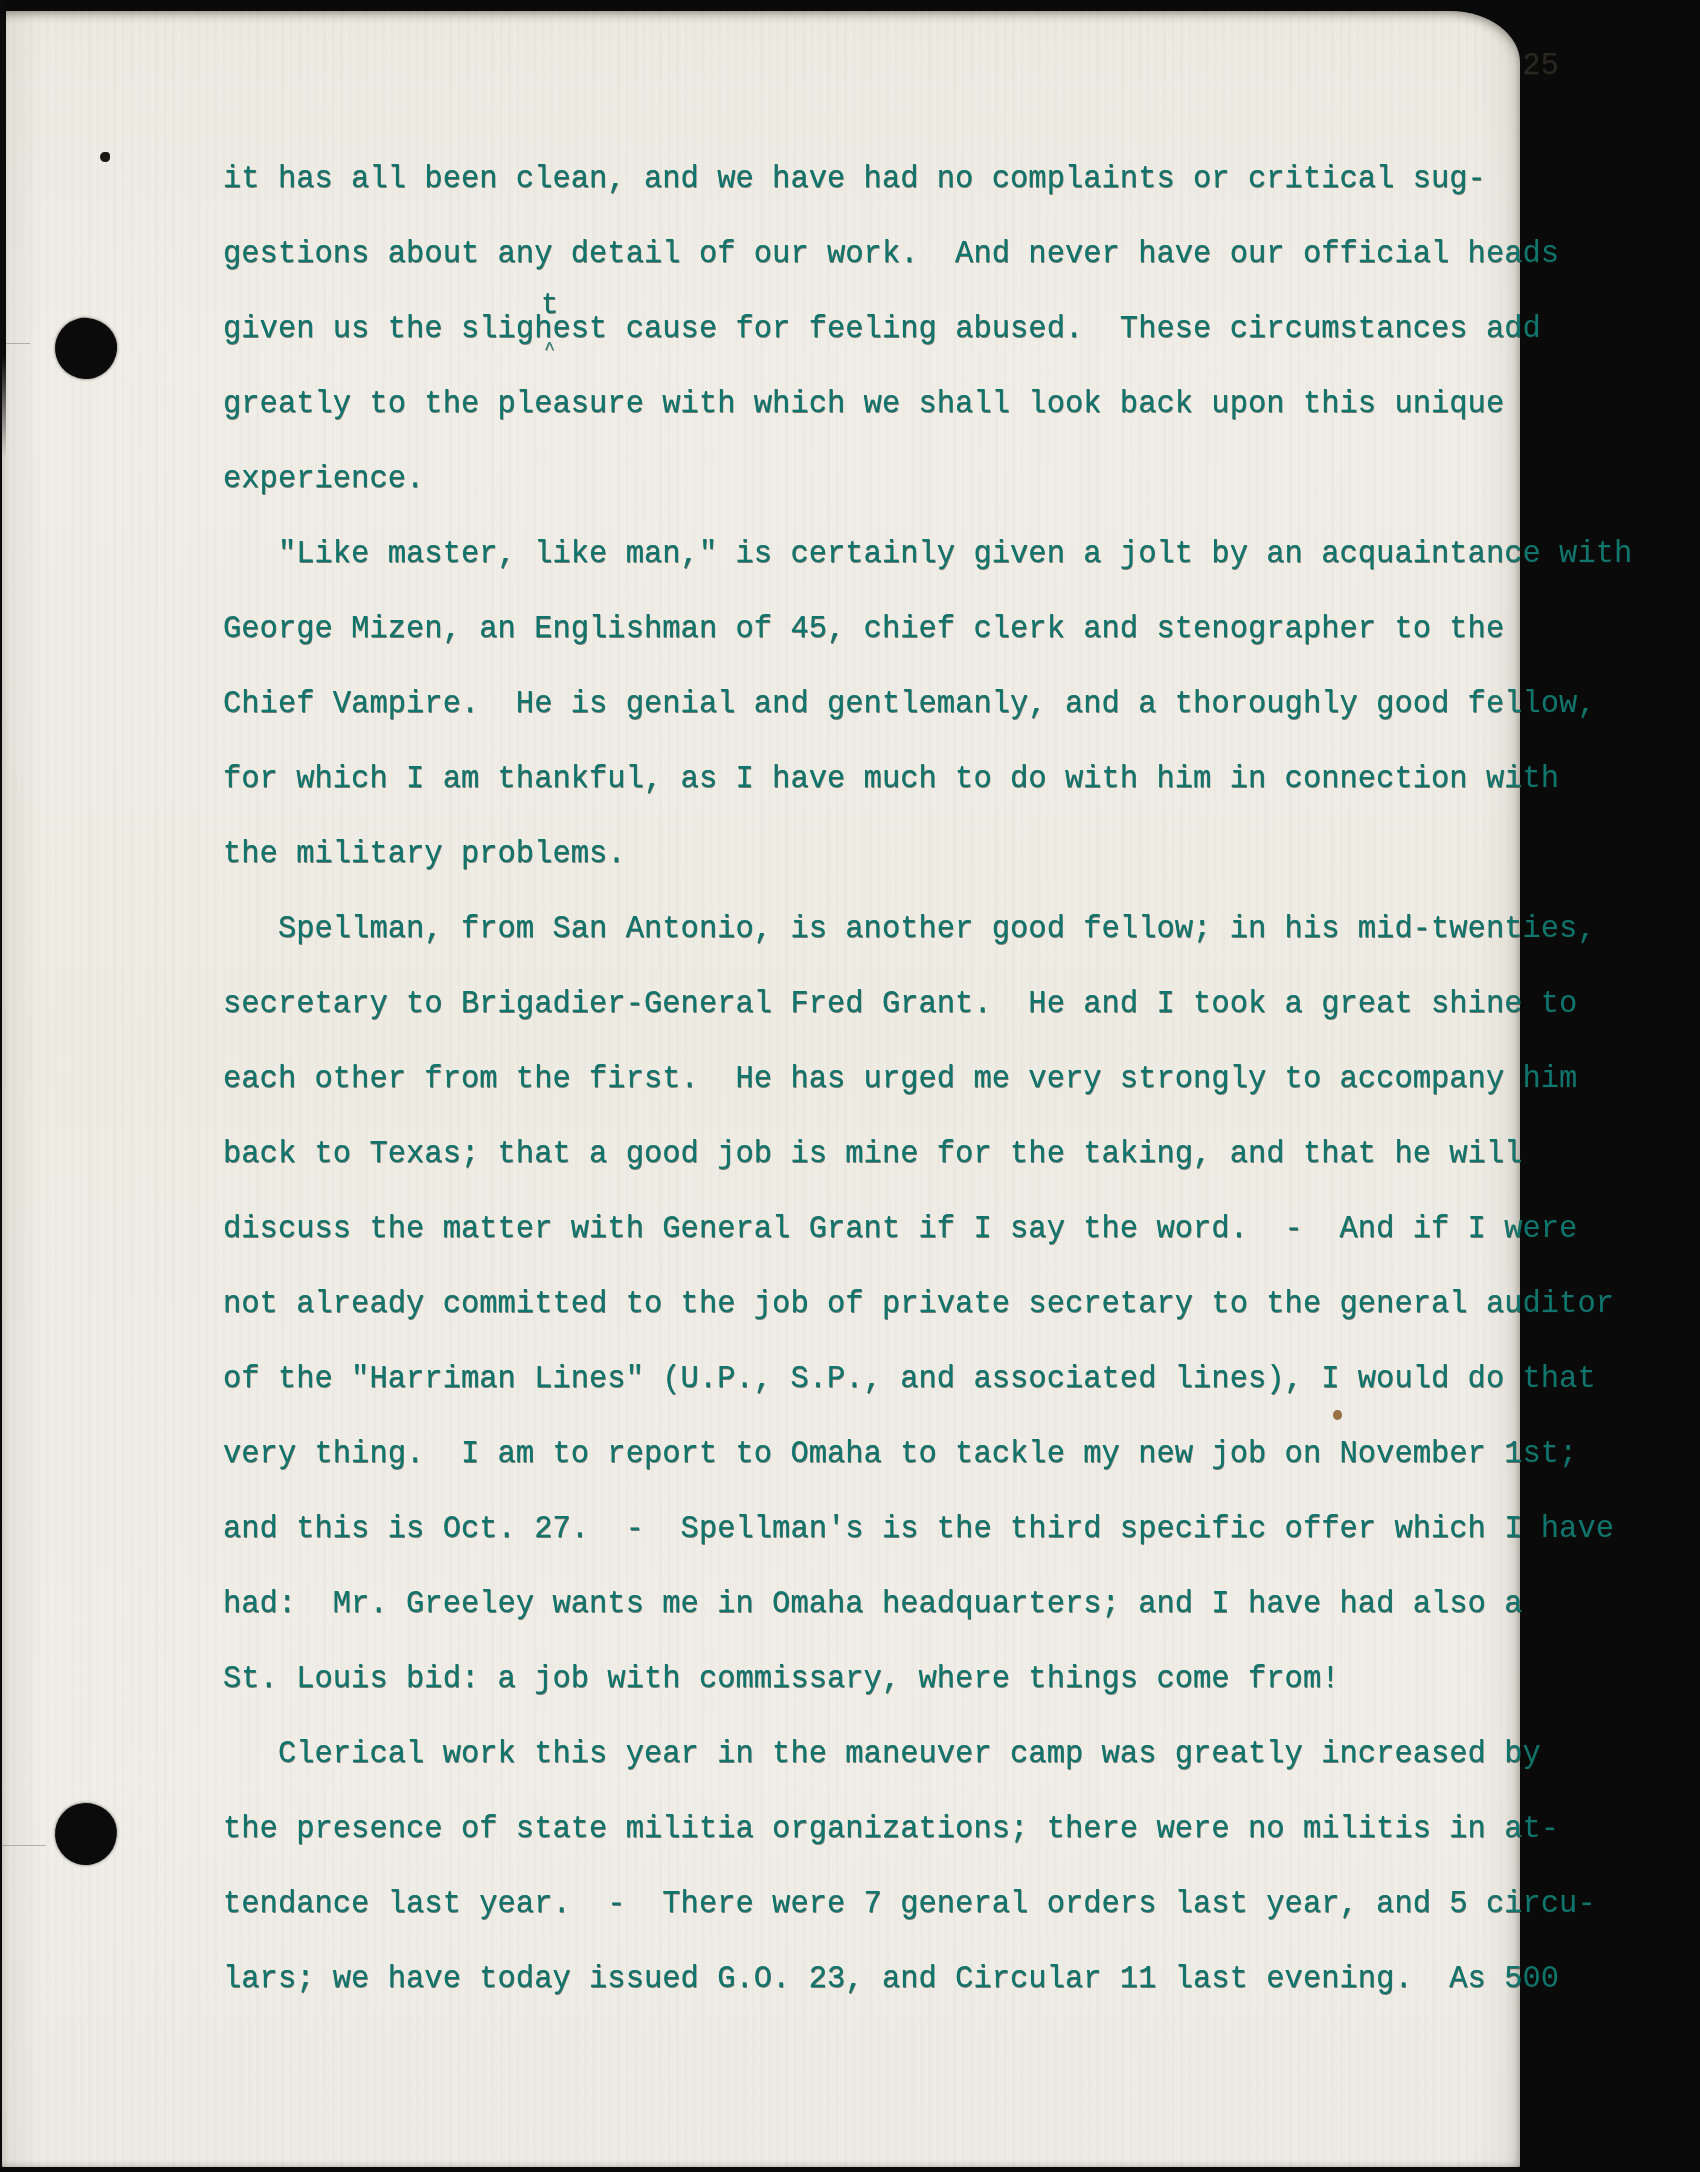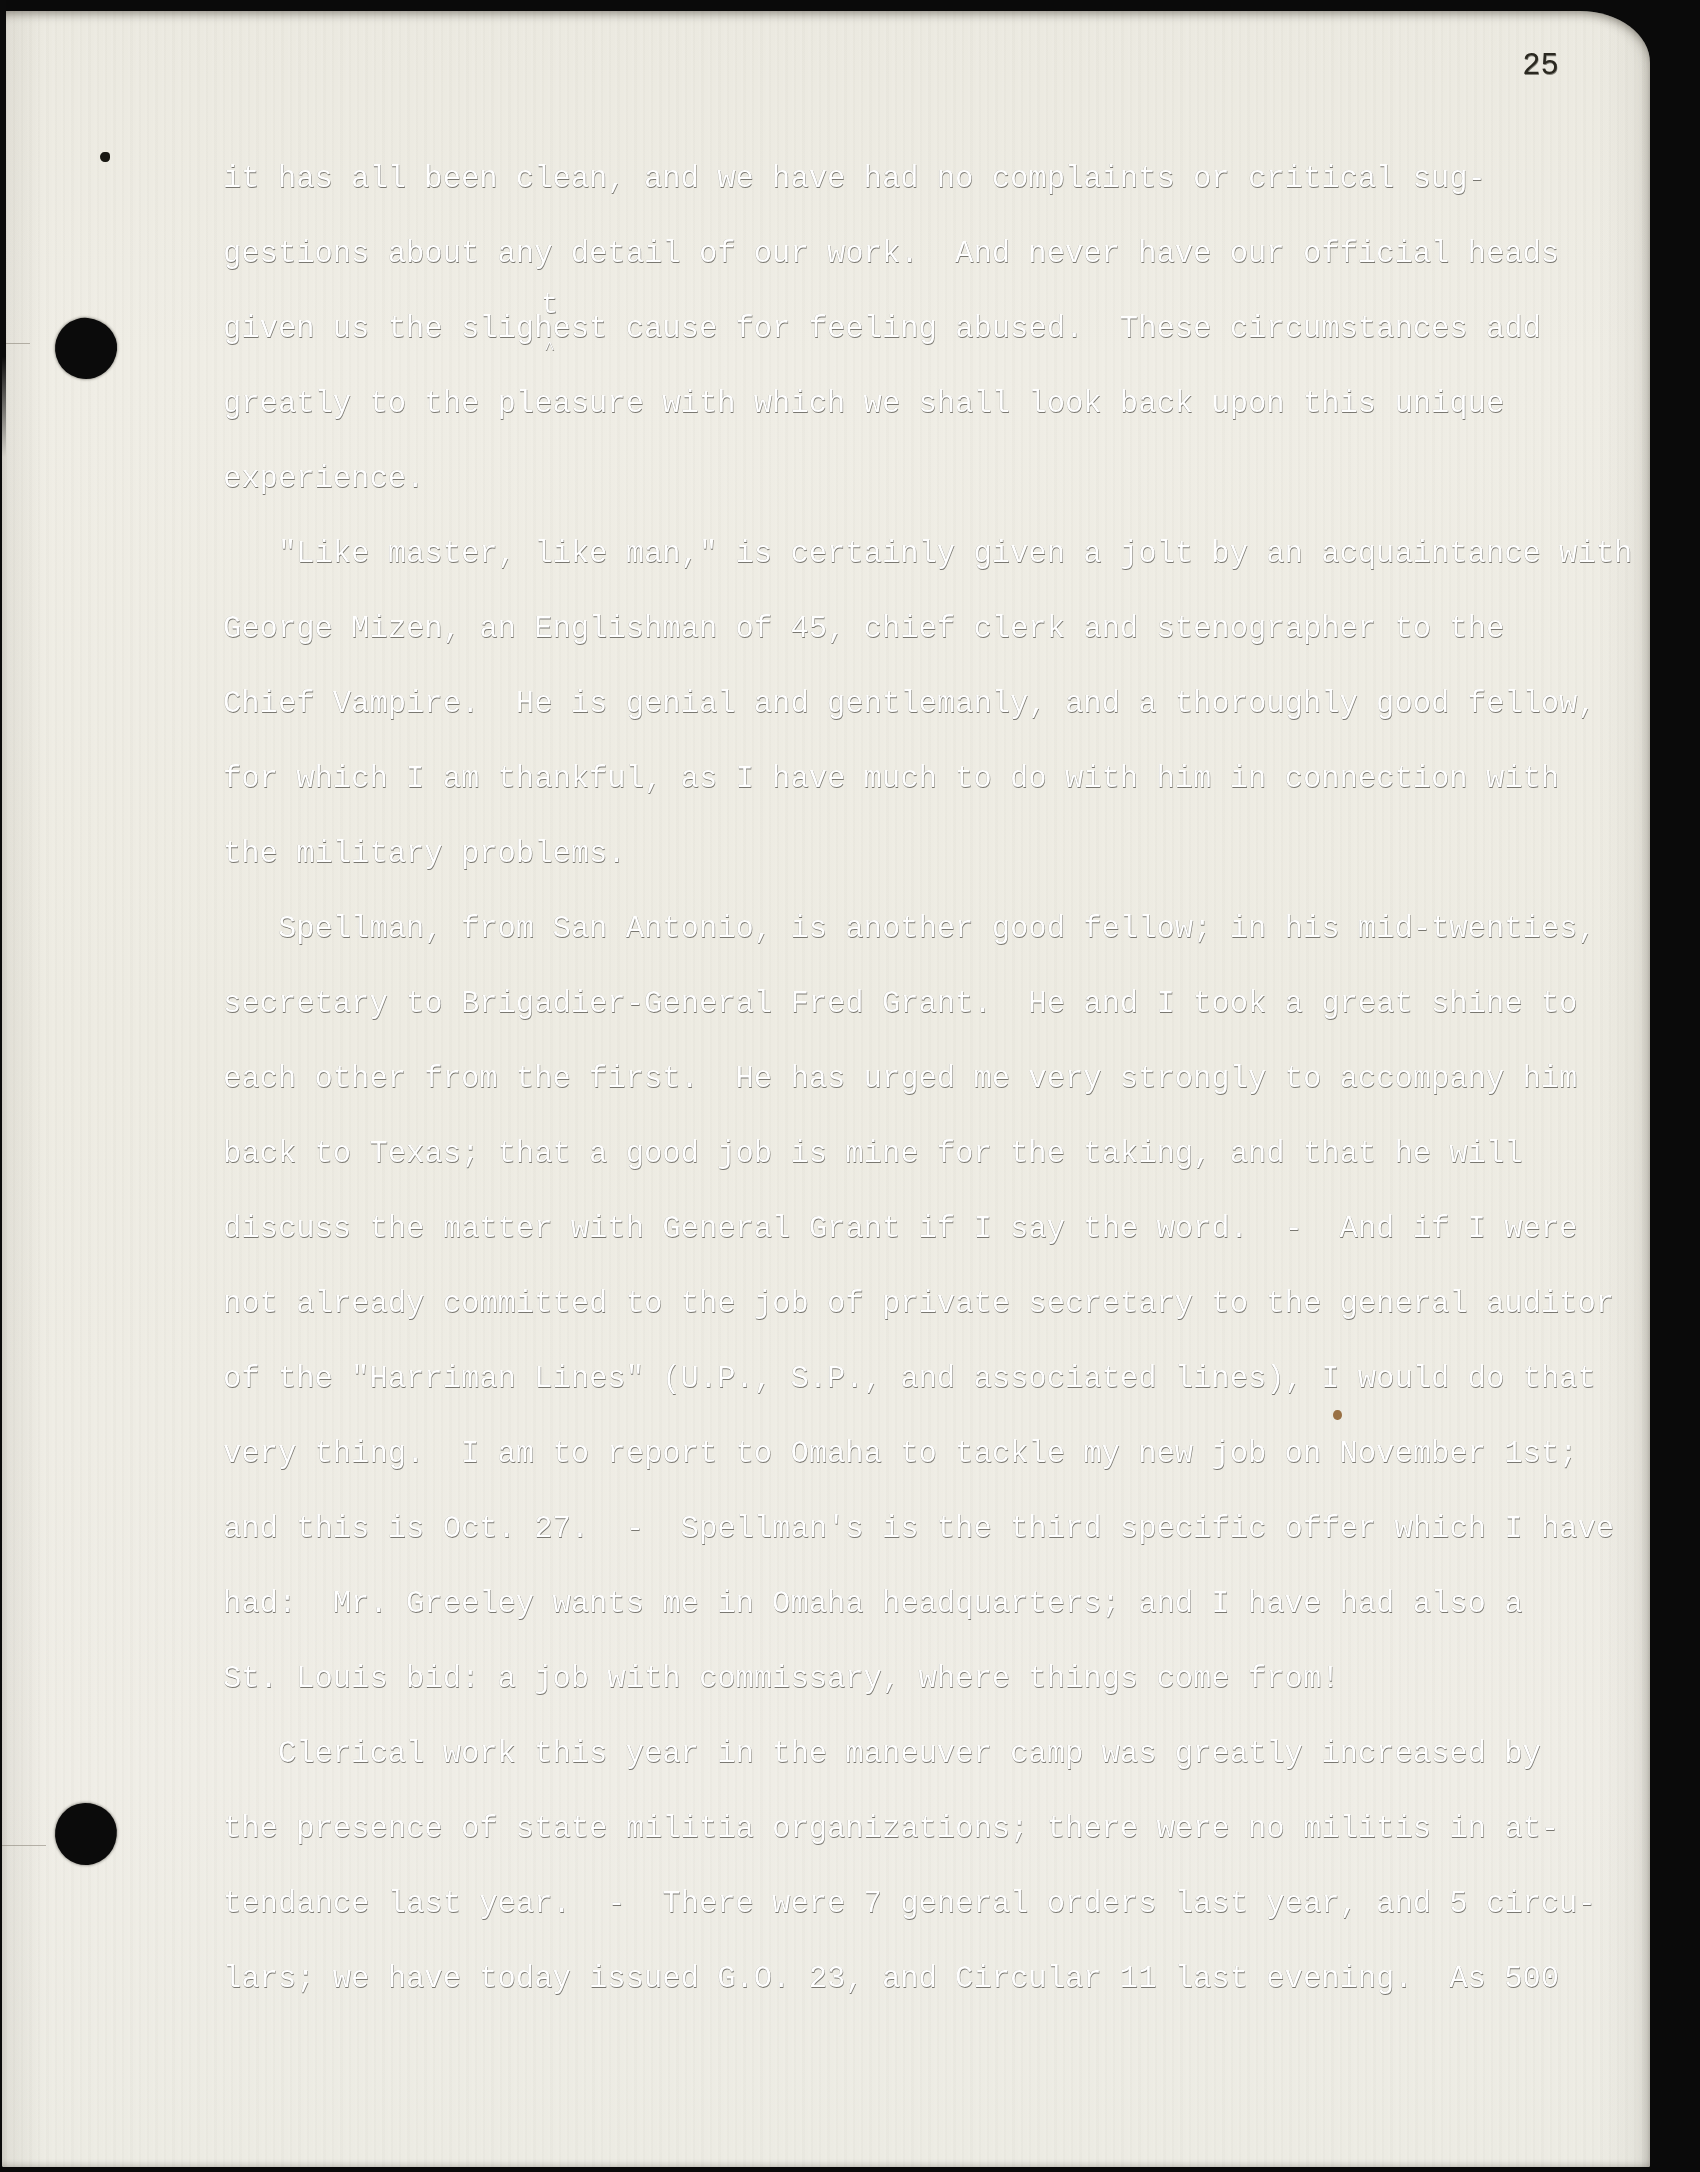--- a/index.html
+++ b/index.html
@@ -11,21 +11,21 @@
     position: relative;
     width: 1700px;
     height: 2172px;
     overflow: hidden;
     font-family: "Liberation Mono", "DejaVu Sans Mono", monospace;
   }
   .page {
     position: absolute;
     left: 2.3px;
     top: 10.7px;
-    width: 1648px;
+    width: 1518px;
     height: 2156px;
     background:
       linear-gradient(90deg, rgba(60,55,45,0.08), rgba(0,0,0,0) 2.5%, rgba(0,0,0,0) 97%, rgba(60,55,45,0.06)),
       repeating-linear-gradient(90deg, rgba(255,255,255,0.05) 0 2.3px, rgba(95,90,75,0.022) 2.3px 4.6px, rgba(255,255,255,0) 4.6px 8.4px),
       linear-gradient(180deg, #ebe9e0 0%, #efede5 16%, #edebe2 48%, #efede6 82%, #ecebe3 100%);
     border-radius: 4.6px 70px 1.5px 1.5px / 4.6px 52px 1.5px 1.5px;
     box-shadow:
       inset 0 6.9px 10.7px -5.3px rgba(55,50,40,0.55),
       inset -9.1px 0 17px -10.7px rgba(55,50,40,0.40),
       inset 0 -4.6px 7.6px -4.6px rgba(55,50,40,0.30);
@@ -35,21 +35,21 @@
     left: 0; top: 0;
     width: 6.1px; height: 457px;
     background: linear-gradient(180deg, #0b0b0b 0 78%, rgba(11,11,11,0) 100%);
   }
   .typed {
     position: absolute;
     left: 223px;
     top: 142px;
     font-size: 30.5px;
     line-height: 75px;
-    color: #ffffff;
+    color: #0f766e;
     white-space: pre;
     text-shadow: 0.5px 0.7px 0.5px rgba(28,26,20,0.55), -0.2px -0.2px 0.4px rgba(28,26,20,0.30);
     filter: blur(0.3px);
   }
   .page-number {
     position: absolute;
     left: 1520px;
     top: 40px;
     font-size: 30.5px;
     line-height: 1;

